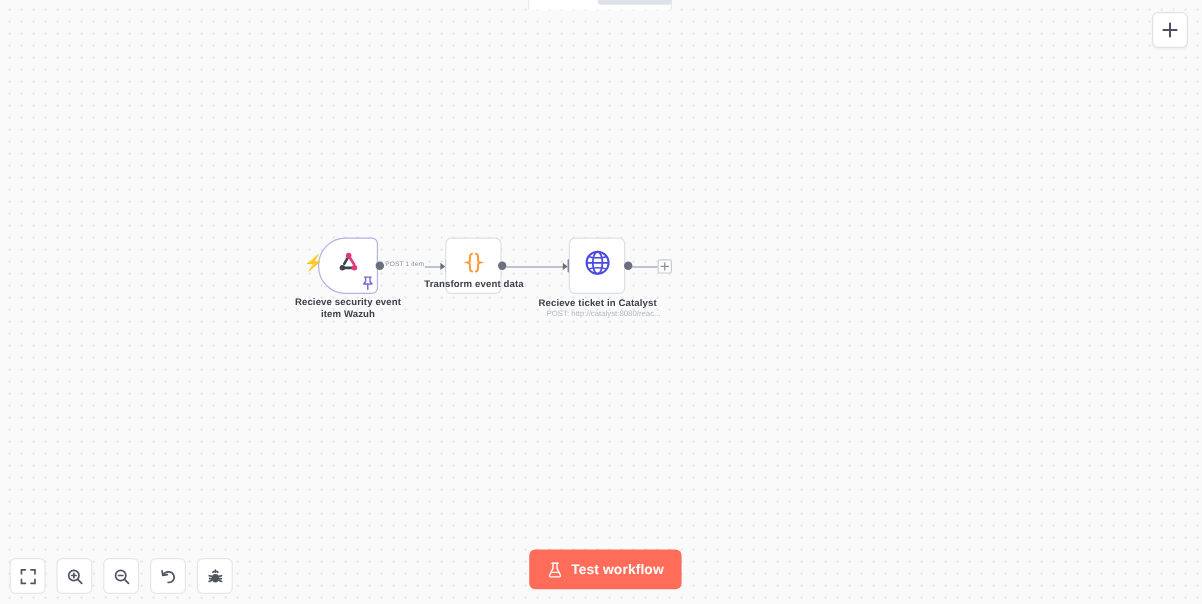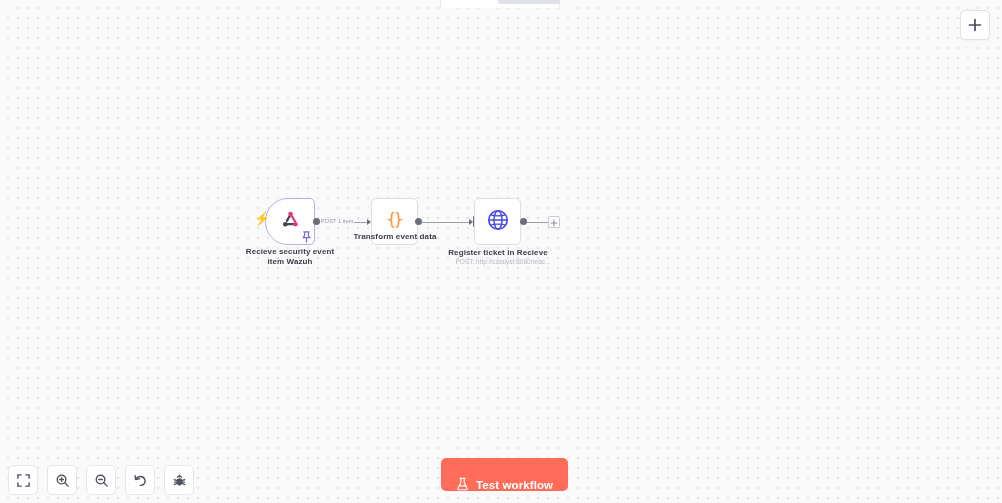--- a/index.html
+++ b/index.html
@@ -175,21 +175,21 @@
   
   .test-workflow {
     position: absolute;
     left: 441px; bottom: 12px;
     height: 33px;
     padding: 0 15px;
     background: #ff6d5a;
     color: #ffffff;
     border: none;
     border-radius: 5px;
-    display: flex; align-items: flex-end; justify-content: center;
+    display: flex; align-items: center; justify-content: center;
     gap: 7px;
     font-size: 11.5px;
     font-weight: 600;
     font-family: "Liberation Sans", sans-serif;
     cursor: pointer;
     letter-spacing: 0.1px;
   }
   .test-workflow svg { display: block; }
 </style>
 </head>
@@ -259,21 +259,21 @@
         <svg width="24" height="24" viewBox="0 0 24 24" fill="none">
           <circle cx="12" cy="12" r="9.2" stroke="#4b4ae0" stroke-width="1.7"></circle>
           <ellipse cx="12" cy="12" rx="4" ry="9.2" stroke="#4b4ae0" stroke-width="1.5"></ellipse>
           <path d="M2.8 12 L21.2 12" stroke="#4b4ae0" stroke-width="1.5"></path>
           <path d="M4.6 6.6 C7 8.2 17 8.2 19.4 6.6" stroke="#4b4ae0" stroke-width="1.3"></path>
           <path d="M4.6 17.4 C7 15.8 17 15.8 19.4 17.4" stroke="#4b4ae0" stroke-width="1.3"></path>
         </svg>
       </span>
     </div>
     <div class="endpoint-out" style="left:520px; top:218px;"></div>
-    <div class="node-caption" style="left:448px; top:248px; width:100px;">Register ticket in Recieve</div>
+    <div class="node-caption" style="left:448px; top:248px; width:100px;">Recieve ticket in Catalyst</div>
     <div class="node-subcaption" style="left:448px; top:258px; width:110px;">POST: http://catalyst:8080/reac...</div>
 
     <div class="plus-endpoint" style="left:548px; top:216px;">
       <span>
         <svg width="8" height="8" viewBox="0 0 8 8">
           <path d="M4 1 L4 7 M1 4 L7 4" stroke="#8b8f9a" stroke-width="1.1" stroke-linecap="round"></path>
         </svg>
       </span>
     </div>
 

